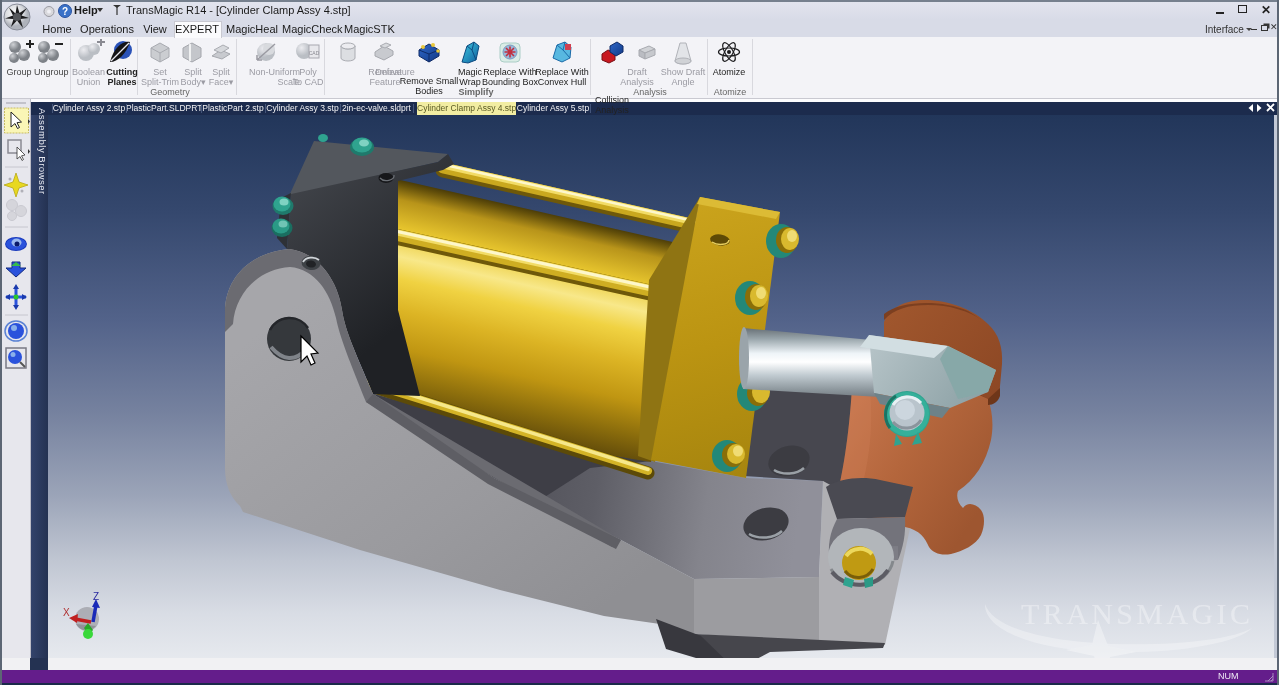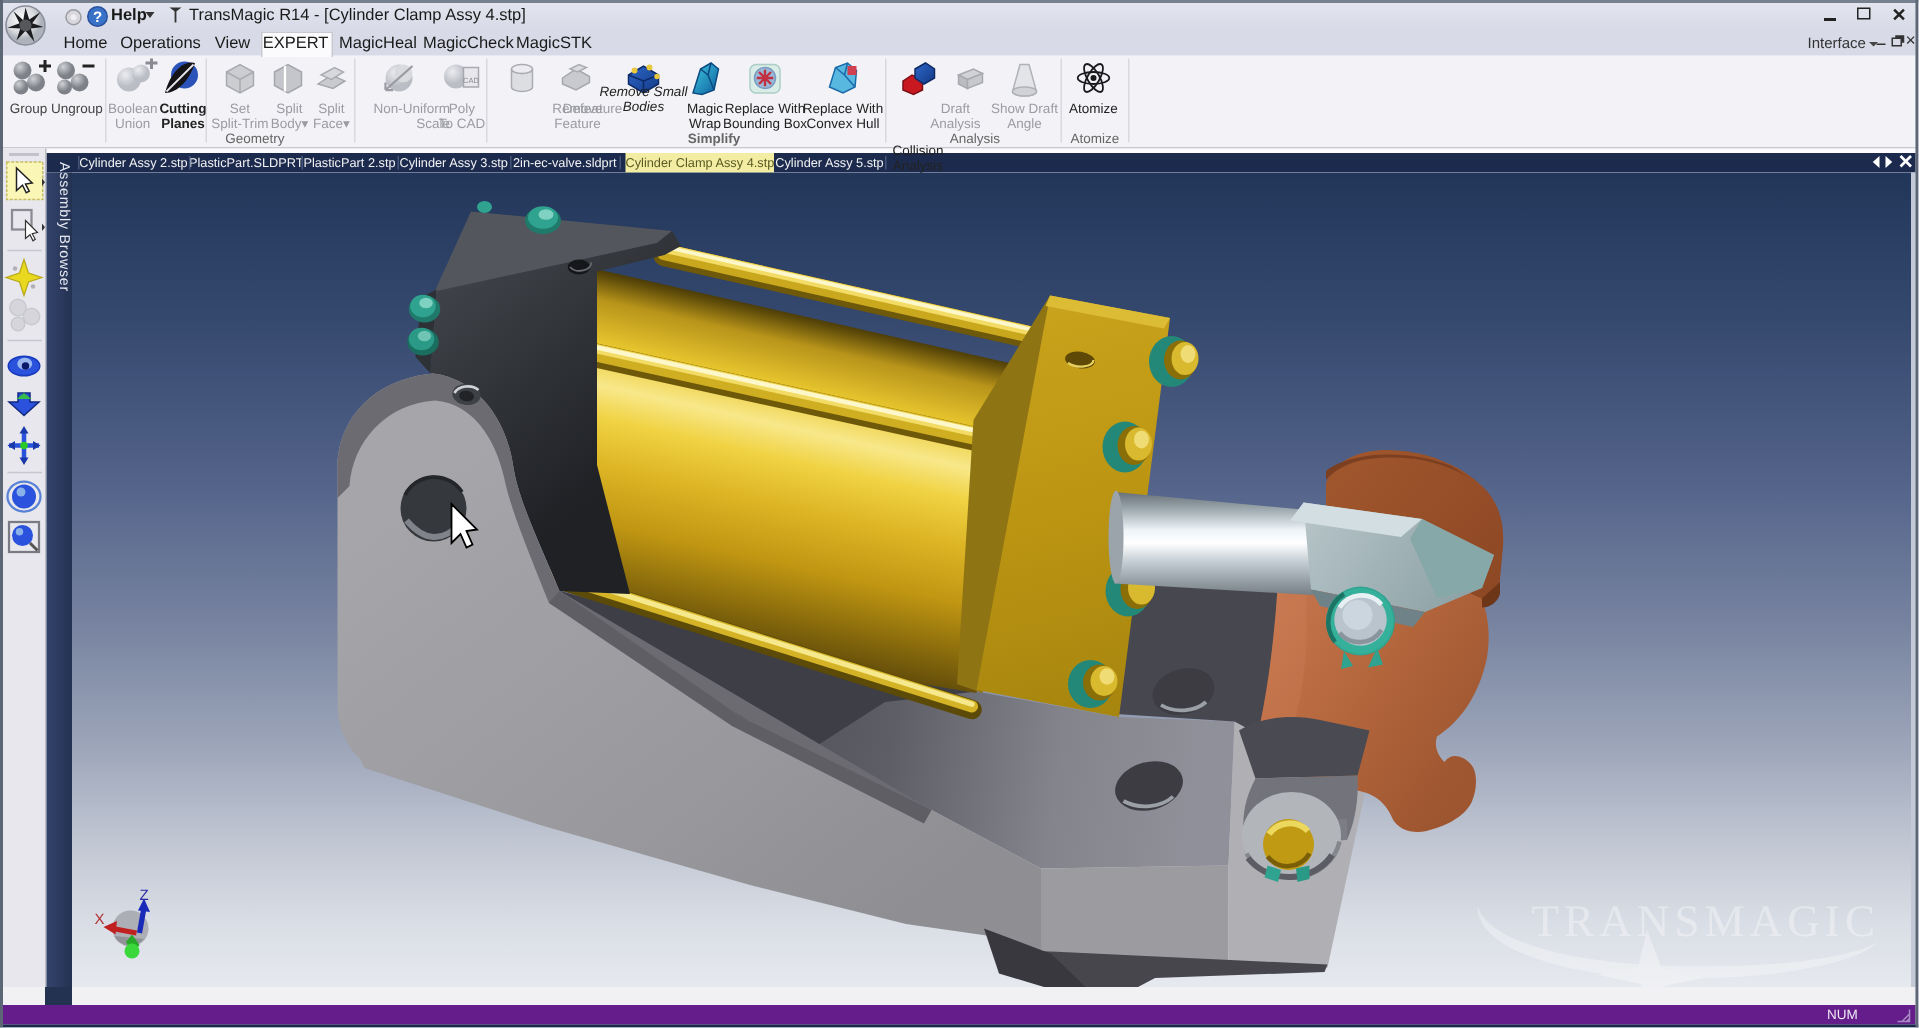--- a/index.html
+++ b/index.html
@@ -239,21 +239,21 @@
 <div class="rlabel" style="left:34px;top:67px;width:30px;">Ungroup</div>
 <div class="rlabel dis" style="left:71px;top:67px;width:35px;">Boolean<br>Union</div>
 <div class="rlabel" style="left:106px;top:67px;width:32px;font-weight:bold;color:#222;">Cutting<br>Planes</div>
 <div class="rlabel dis" style="left:138px;top:67px;width:44px;">Set<br>Split-Trim</div>
 <div class="rlabel dis" style="left:178px;top:67px;width:30px;">Split<br>Body▾</div>
 <div class="rlabel dis" style="left:206px;top:67px;width:30px;">Split<br>Face▾</div>
 <div class="rlabel dis" style="left:242px;top:67px;width:58px;text-align:right;">Non-Uniform<br>Scale</div>
 <div class="rlabel dis" style="left:292px;top:67px;width:32px;">Poly<br>To CAD</div>
 <div class="rlabel dis" style="left:324px;top:67px;width:48px;padding-left:47px;">Defeature</div>
 <div class="rlabel dis" style="left:364px;top:67px;width:42px;">Remove<br>Feature</div>
-<div class="rlabel" style="left:397px;top:56px;width:64px;color:#222;font-style:italic;">Remove Small<br>Bodies</div>
+<div class="rlabel" style="left:397px;top:76px;width:64px;color:#222;">Remove Small<br>Bodies</div>
 <div class="rlabel" style="left:452px;top:67px;width:36px;color:#222;">Magic<br>Wrap</div>
 <div class="rlabel" style="left:478px;top:67px;width:64px;color:#222;">Replace With<br>Bounding Box</div>
 <div class="rlabel" style="left:532px;top:67px;width:60px;color:#222;">Replace With<br>Convex Hull</div>
 <div class="rlabel" style="left:592px;top:67px;width:40px;color:#222;margin-top:28px;">Collision<br>Analysis</div>
 <div class="rlabel dis" style="left:618px;top:67px;width:38px;">Draft<br>Analysis</div>
 <div class="rlabel dis" style="left:658px;top:67px;width:50px;">Show Draft<br>Angle</div>
 <div class="rlabel" style="left:708px;top:67px;width:42px;color:#222;">Atomize</div>
 <div class="rgroup" style="left:140px;width:60px;">Geometry</div>
 <div class="rgroup" style="left:446px;width:60px;font-weight:bold;">Simplify</div>
 <div class="rgroup" style="left:620px;width:60px;">Analysis</div>

